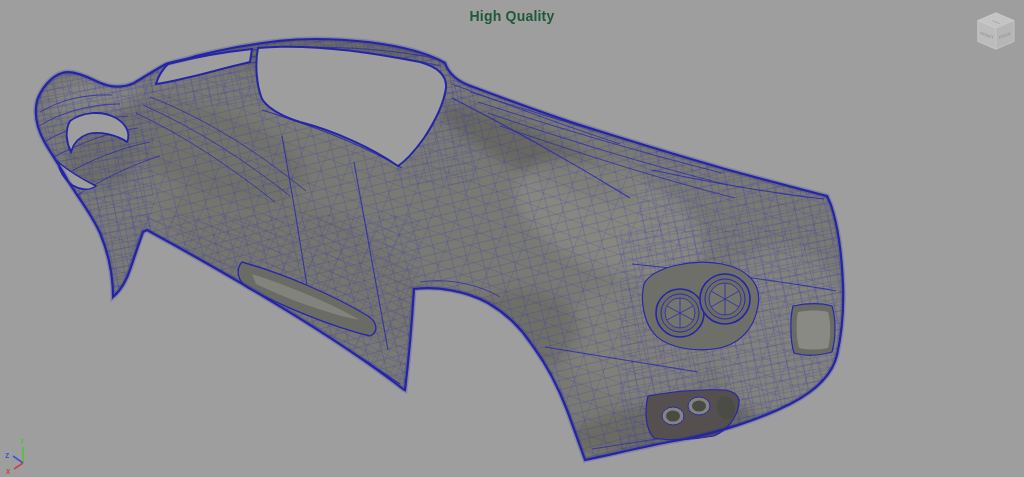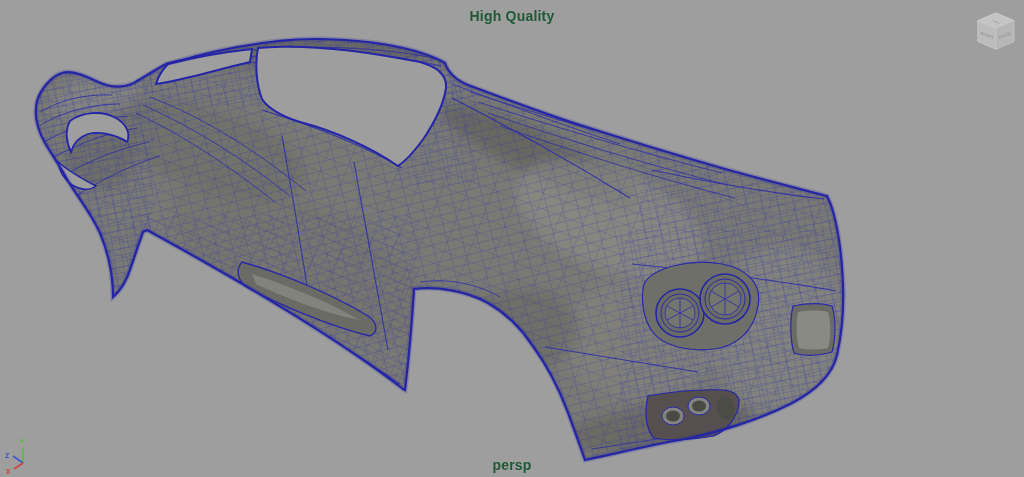--- a/index.html
+++ b/index.html
@@ -168,21 +168,20 @@
       <path stroke="#2424a6" stroke-width="5" opacity="0.22" fill-rule="evenodd" d="M62,73 C52,76 41,88 37,101 C34,114 37,129 45,143 C52,155 60,166 68,181 C79,199 91,213 100,233 C108,252 113,274 113,297 C120,291 127,280 131,267 C135,255 139,243 143,232 L147,230 C220,270 332,334 403,389 L405,390 C409,357 412,322 414,289 C437,286 466,291 488,303 C507,314 521,328 532,345 C544,361 557,384 567,410 C573,426 580,446 585,460 C610,455 645,446 685,439 C715,433 760,420 792,403 C815,391 832,376 837,355 C841,337 844,311 843,285 C842,259 839,229 831,205 L827,196 C800,189 765,180 725,169 C680,156 630,141 580,125 C540,112 500,97 468,85 C456,80 448,72 445,63 C428,53 400,46 368,42 C340,39 305,38 278,41 C250,44 220,50 196,56 C183,60 172,62 166,64 C155,70 144,77 134,83 C121,89 108,87 96,81 C84,75 70,70 62,73 Z"></path>
       <path stroke="#2424a6" stroke-width="2.2" fill-rule="evenodd" d="M62,73 C52,76 41,88 37,101 C34,114 37,129 45,143 C52,155 60,166 68,181 C79,199 91,213 100,233 C108,252 113,274 113,297 C120,291 127,280 131,267 C135,255 139,243 143,232 L147,230 C220,270 332,334 403,389 L405,390 C409,357 412,322 414,289 C437,286 466,291 488,303 C507,314 521,328 532,345 C544,361 557,384 567,410 C573,426 580,446 585,460 C610,455 645,446 685,439 C715,433 760,420 792,403 C815,391 832,376 837,355 C841,337 844,311 843,285 C842,259 839,229 831,205 L827,196 C800,189 765,180 725,169 C680,156 630,141 580,125 C540,112 500,97 468,85 C456,80 448,72 445,63 C428,53 400,46 368,42 C340,39 305,38 278,41 C250,44 220,50 196,56 C183,60 172,62 166,64 C155,70 144,77 134,83 C121,89 108,87 96,81 C84,75 70,70 62,73 Z"></path>
       <path stroke="#2525a8" stroke-width="2" d="M168,64 C195,57 225,52 252,49 L250,62 C215,70 185,80 156,84 C158,77 162,70 168,64 Z"></path>
       <path stroke="#2525a8" stroke-width="2" d="M258,48 C300,44 360,50 420,62 C438,67 447,76 446,88 C444,102 436,120 424,138 C414,152 404,162 398,166 C372,148 335,131 300,122 C282,116 268,109 262,99 C256,84 255,62 258,48 Z"></path>
       <path stroke="#2525a8" stroke-width="1.8" d="M70,121 C82,112 102,110 116,118 C126,124 131,133 127,142 C117,135 100,131 88,134 C79,137 73,144 71,152 C66,142 65,130 70,121 Z"></path>
       <path stroke="#2525a8" stroke-width="1.6" d="M58,162 C70,172 84,180 96,186 C90,191 80,190 72,185 C64,179 59,170 58,162 Z"></path>
     </g>
   </svg>
 
   <div class="hud-label hud-top">High Quality</div>
-  <div class="hud-label hud-bottom">persp</div>
 
   <svg class="overlay vc" viewBox="968 6 46 52">
     <g opacity="0.62">
       <polygon points="993,12 1012,20 993,28 974,20" fill="#dcdcdc" stroke="#ececec" stroke-width="0.8"></polygon>
       <polygon points="974,20 993,28 993,50 974,42" fill="#cfcfcf" stroke="#e6e6e6" stroke-width="0.8"></polygon>
       <polygon points="993,28 1012,20 1012,42 993,50" fill="#c6c6c6" stroke="#e0e0e0" stroke-width="0.8"></polygon>
       <text font-size="4" transform="translate(989,21) rotate(22) scale(1,0.55)">TOP</text>
       <text font-size="4.5" text-anchor="middle" transform="translate(983.5,37) skewY(20)">RIGHT</text>
       <text font-size="4.5" text-anchor="middle" transform="translate(1002.5,37) skewY(-20)">BACK</text>
     </g>

